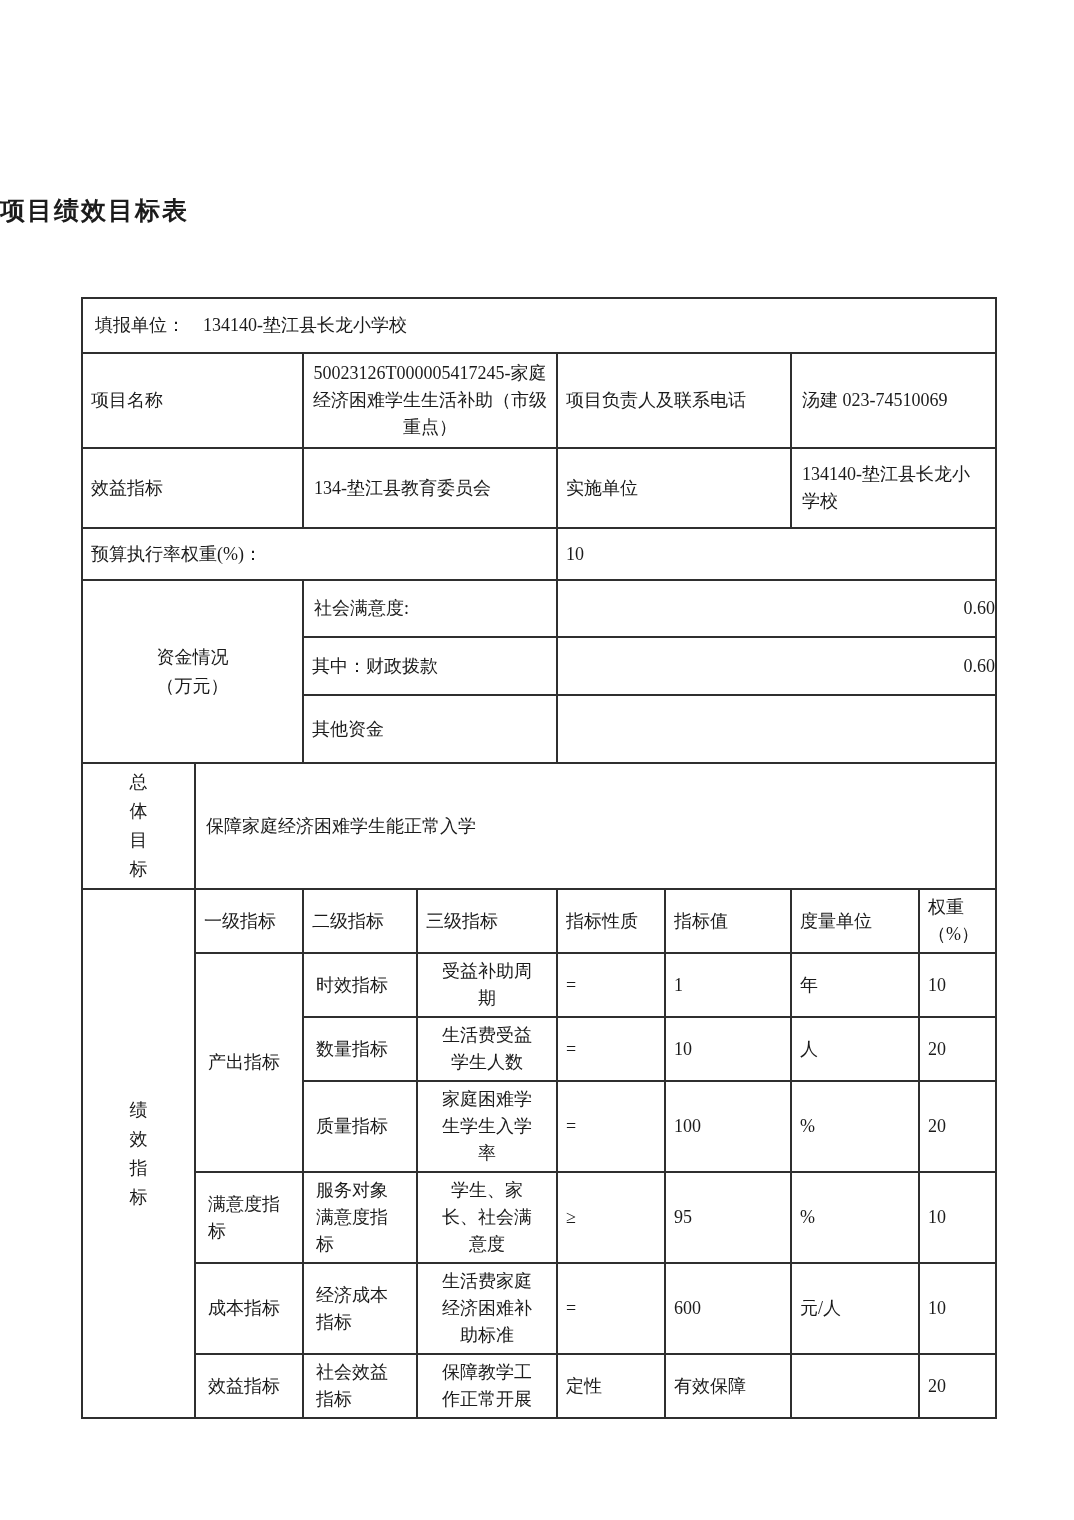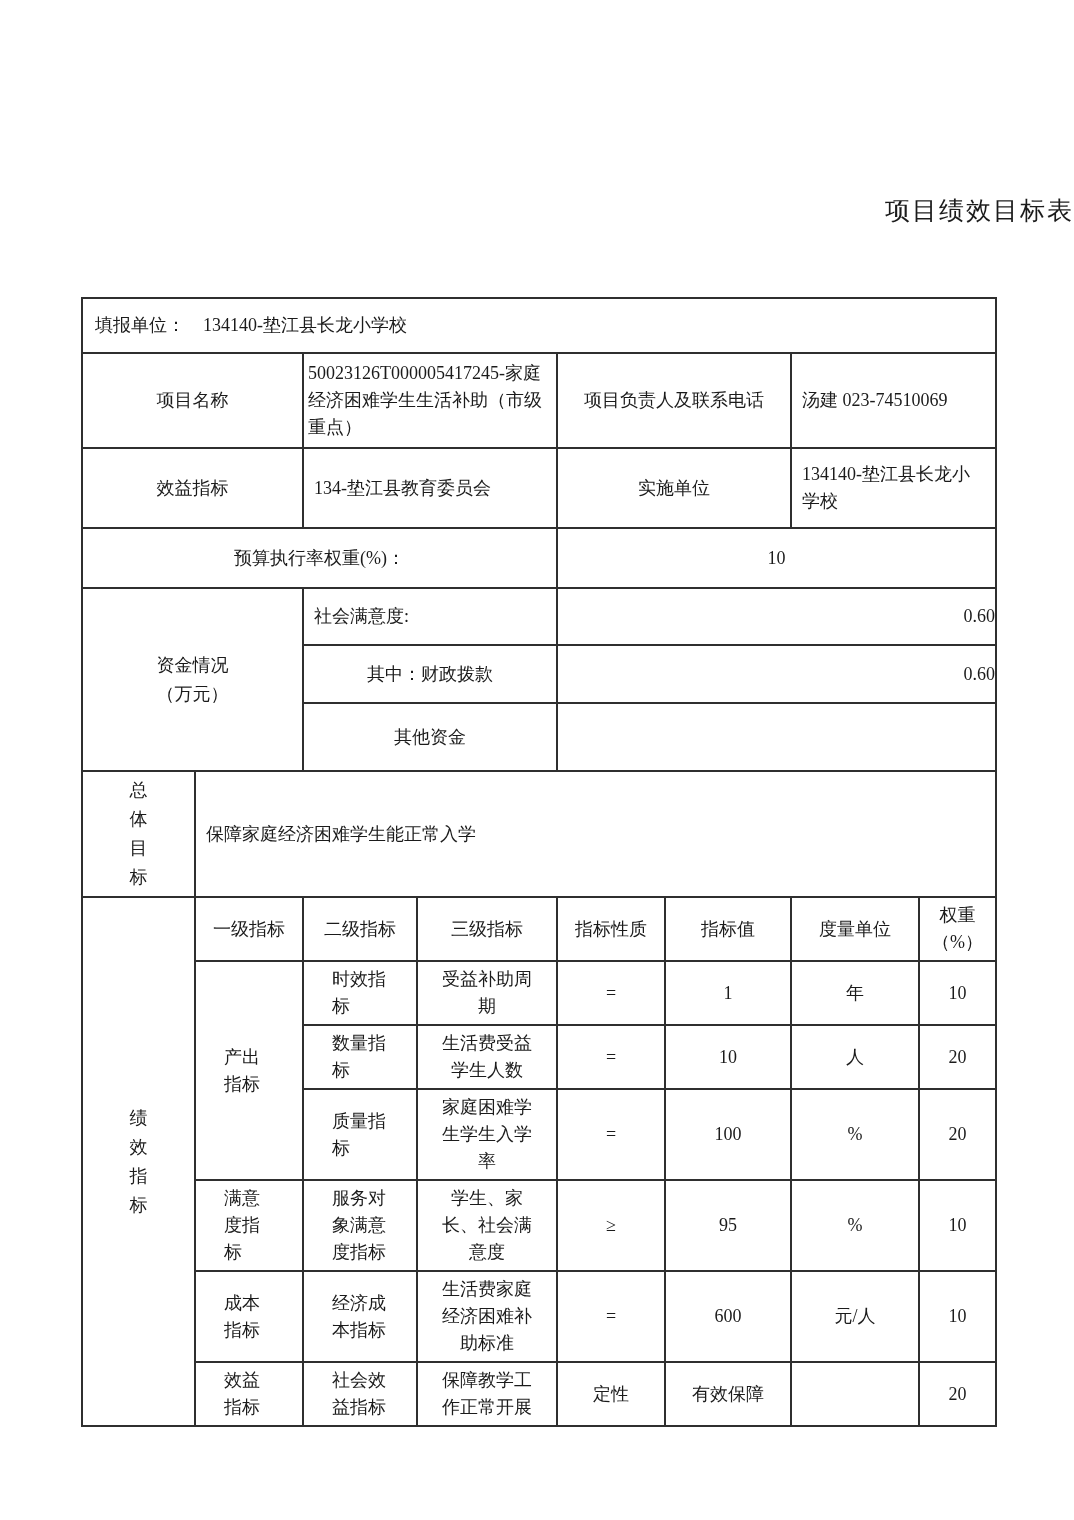--- a/index.html
+++ b/index.html
@@ -3,43 +3,43 @@
 <meta charset="utf-8">
 <style>
   html,body{margin:0;padding:0}
   body{
     width:1074px;height:1520px;background:#ffffff;
     font-family:"Liberation Serif","DejaVu Serif",serif;
     color:#1b1b1b;
   }
   .page{position:relative;width:1074px;height:1520px;background:#fff;overflow:hidden}
   .doc-title{
-    position:absolute;top:194px;left:0;width:1074px;text-align:right;
-    font-size:25px;font-weight:normal;letter-spacing:2px;
+    position:absolute;top:194px;left:0;width:1074px;text-align:left;
+    font-size:25px;font-weight:bold;letter-spacing:2px;
   }
   .doc-subtitle{
     position:absolute;top:256px;left:0;width:1074px;text-align:center;
     font-size:23px;letter-spacing:1px;
   }
   table.main{
     position:absolute;left:81px;top:297px;width:914px;
     border-collapse:collapse;table-layout:fixed;background:#fff;
   }
   td{
     border:2px solid #2f2f2f;
     font-size:18px;line-height:27px;
     vertical-align:middle;padding:4px 8px;
     overflow:hidden;word-wrap:break-word;
   }
-  .c{text-align:center}
+  .c{}
   .l{text-align:left;padding:12px 10px}
   .r{text-align:right;padding:4px 0}
-  .ind{text-align:left;padding:4px 28px}
+  .ind{text-align:left;padding:4px 12px}
   .l3{text-align:center;padding:4px 18px}
-  .namecell{text-align:left;padding:6px 4px}
+  .namecell{text-align:center;padding:6px 4px}
   .v{white-space:pre-line;text-align:center;line-height:29px}
   .lbl-gap{margin-left:18px}
 </style>
 </head>
 <body>
 
 <div class="page">
 
   <div class="doc-title">项目绩效目标表</div>
 
@@ -69,21 +69,21 @@
       <td colspan="2" class="l">汤建 023-74510069</td>
     </tr>
 
     <tr style="height:80px">
       <td colspan="2" class="c">效益指标</td>
       <td colspan="2" class="l">134-垫江县教育委员会</td>
       <td colspan="2" class="c">实施单位</td>
       <td colspan="2" class="l">134140-垫江县长龙小学校</td>
     </tr>
 
-    <tr style="height:60px">
+    <tr style="height:52px">
       <td colspan="4" class="c">预算执行率权重(%)：</td>
       <td colspan="4" class="c">10</td>
     </tr>
 
     <tr style="height:57px">
       <td colspan="2" rowspan="3" class="v">资金情况
 （万元）</td>
       <td colspan="2" class="l">社会满意度:</td>
       <td colspan="4" class="r">0.60</td>
     </tr>

